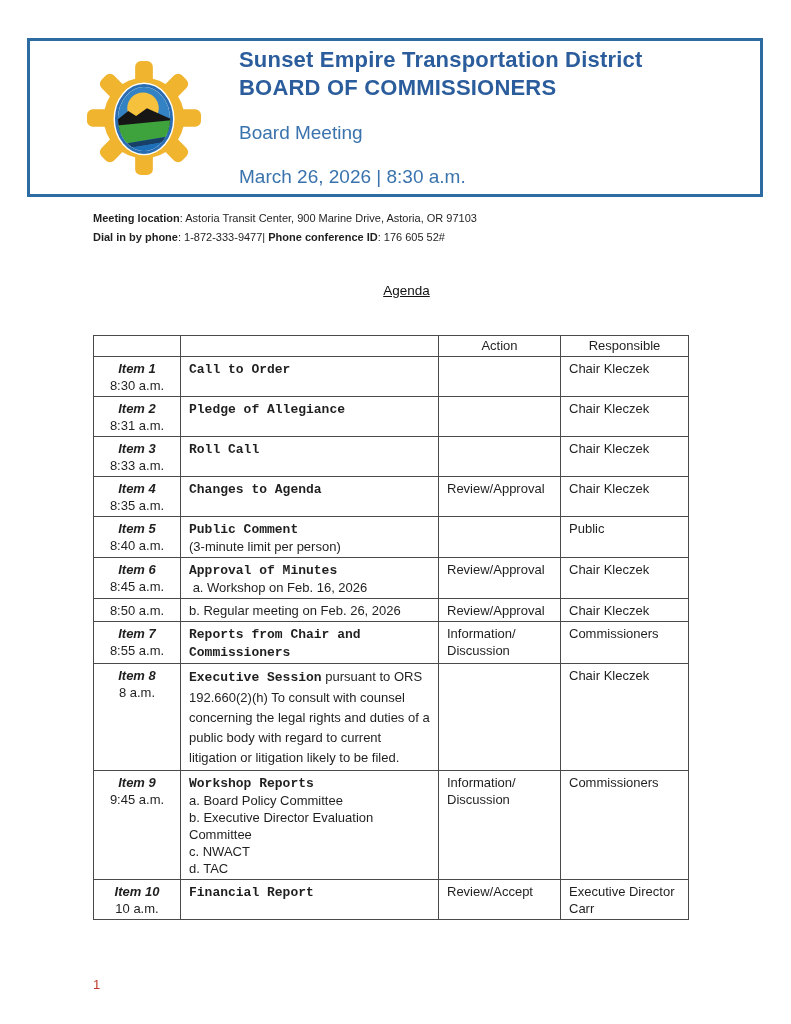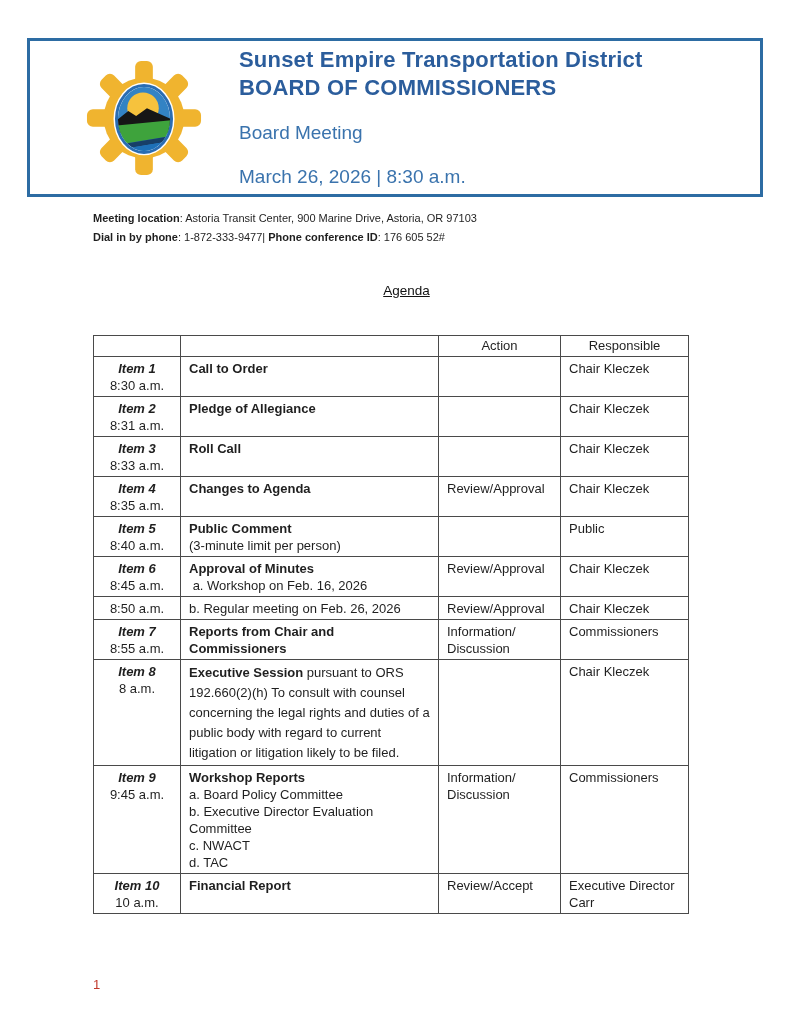--- a/index.html
+++ b/index.html
@@ -62,21 +62,21 @@
     border: 1px solid #4a4a4a;
     vertical-align: top;
   }
   table.agenda th {
     font-weight: normal; text-align: center;
     height: 21px; padding: 2px 4px; line-height: 16px;
   }
   td.cell-item { text-align: center; padding: 3px 4px 2px; line-height: 17px; }
   td.cell-item .item-label { font-weight: bold; font-style: italic; }
   td.cell-desc { padding: 3px 8px 2px; line-height: 17px; }
-  td.cell-desc .row-title { font-weight: bold; }
+  td.cell-desc .row-title { font-weight: bold; font-family: Liberation Mono, monospace; }
   td.cell-desc .detail { white-space: pre-wrap; }
   td.cell-action, td.cell-resp { padding: 3px 8px 2px; line-height: 17px; white-space: pre-wrap; }
   tr.loose td.cell-desc { line-height: 20px; }
 
   
   .page-number {
     position: absolute; left: 93px; top: 977px;
     color: #c0392b; font-size: 13px;
   }
 </style>

